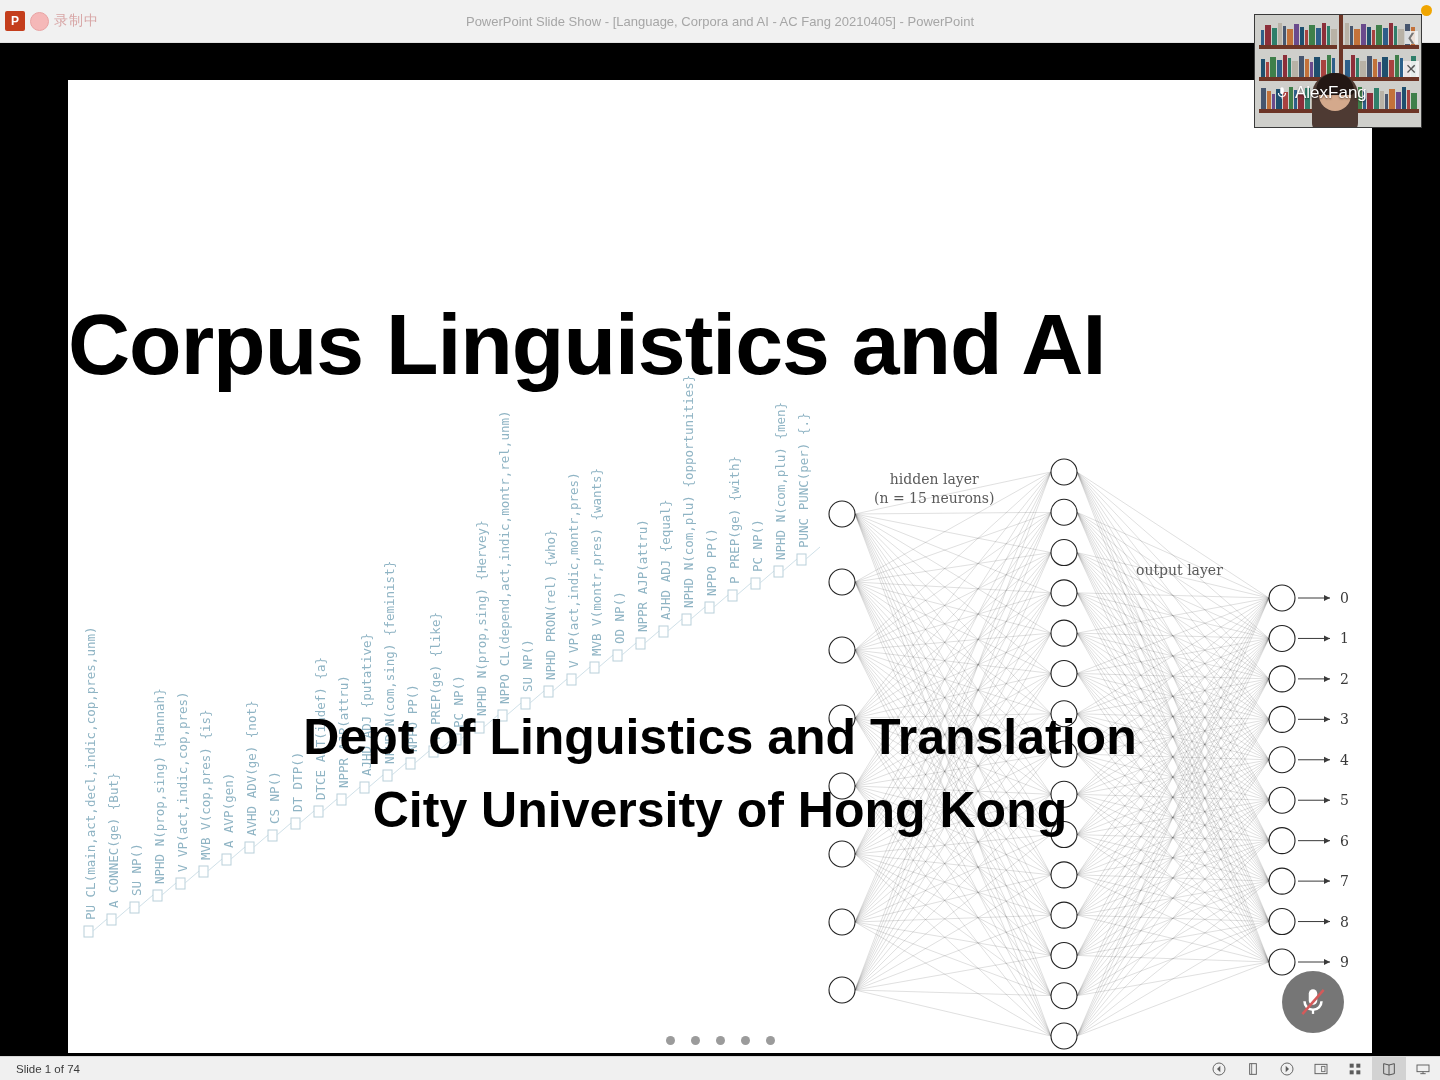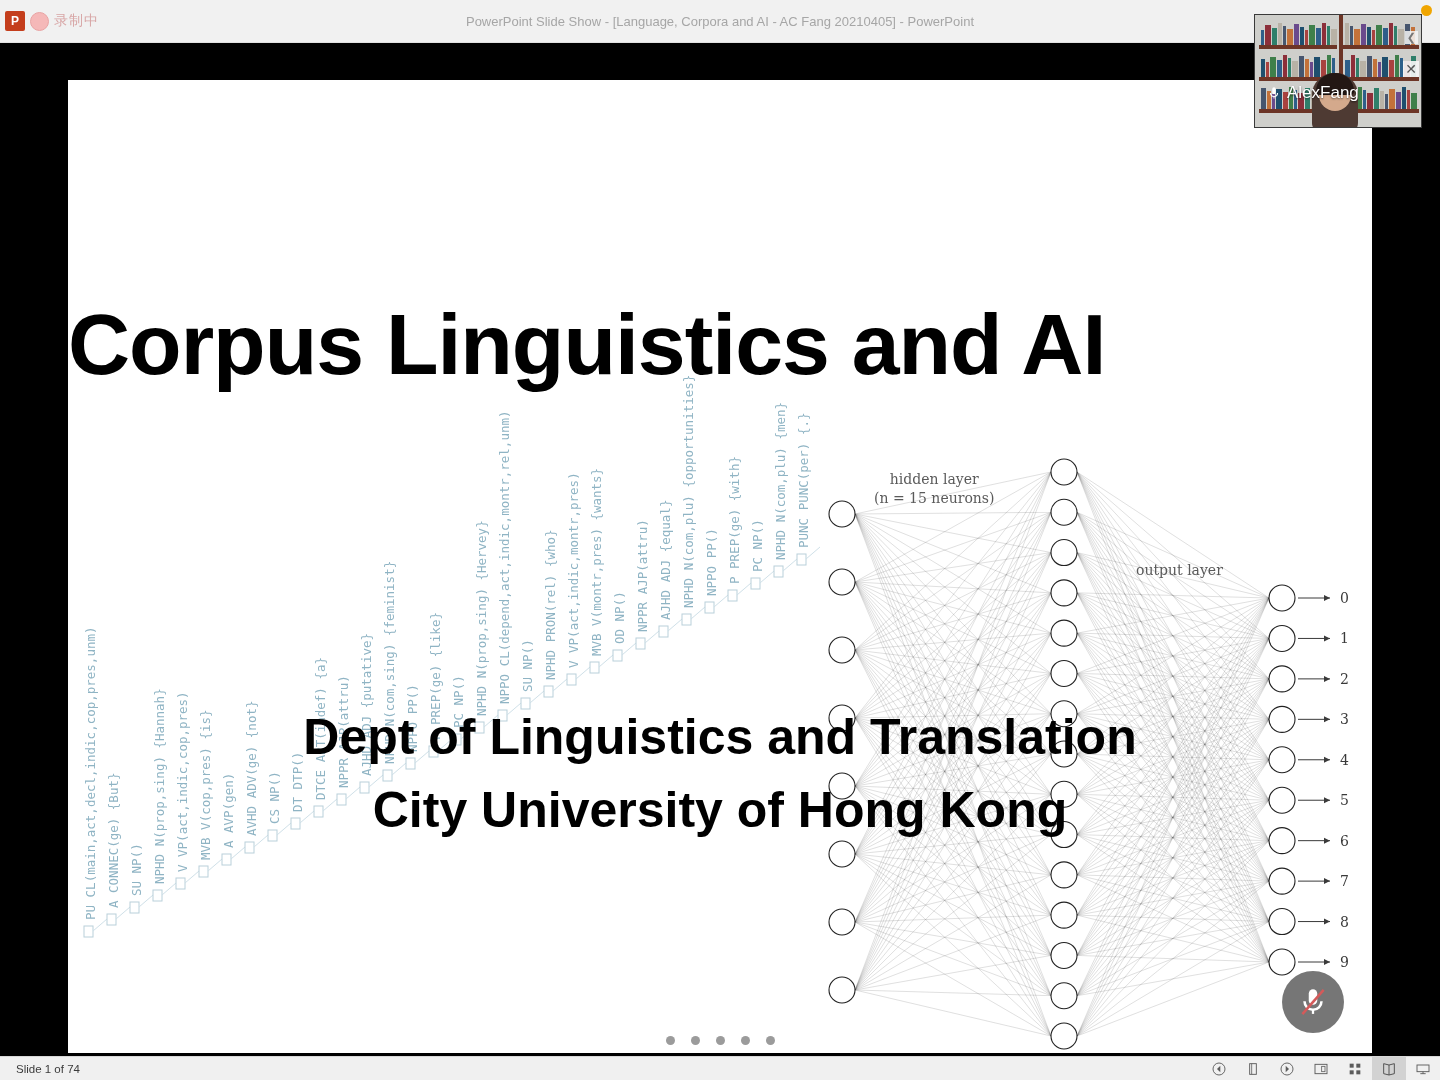--- a/index.html
+++ b/index.html
@@ -144,21 +144,21 @@
   .wc-face {
     position: absolute; left: 50%; top: 4px; transform: translateX(-50%);
     width: 32px; height: 34px; border-radius: 16px; background: #d4a98c;
   }
   .wc-hair {
     position: absolute; left: 50%; top: 0px; transform: translateX(-50%);
     width: 38px; height: 22px; border-radius: 19px 19px 4px 4px; background: #231714;
   }
   .wc-namebar {
     position: absolute; left: 0; bottom: 24px; width: 100%;
-    display: flex; align-items: center; gap: 6px; padding-left: 12px;
+    display: flex; align-items: center; gap: 6px; padding-left: 20px;
   }
   .wc-name { color: #fff; font-size: 17px; text-shadow: 0 1px 2px rgba(0,0,0,.6); }
   .wc-mic svg { width: 14px; height: 18px; display: block; }
   .wc-close {
     position: absolute; right: 2px; top: 46px; width: 16px; height: 16px;
     color: #555; font-size: 14px; line-height: 16px; text-align: center;
     background: rgba(245,245,245,.92);
   }
   .wc-chev {
     position: absolute; right: 3px; top: 16px; color: #777; font-size: 11px;

